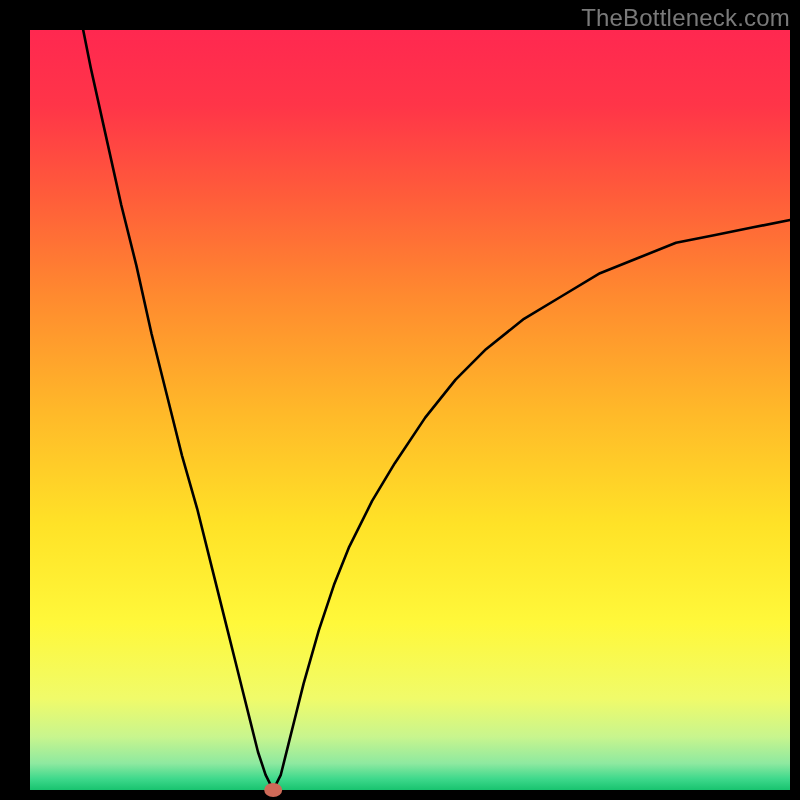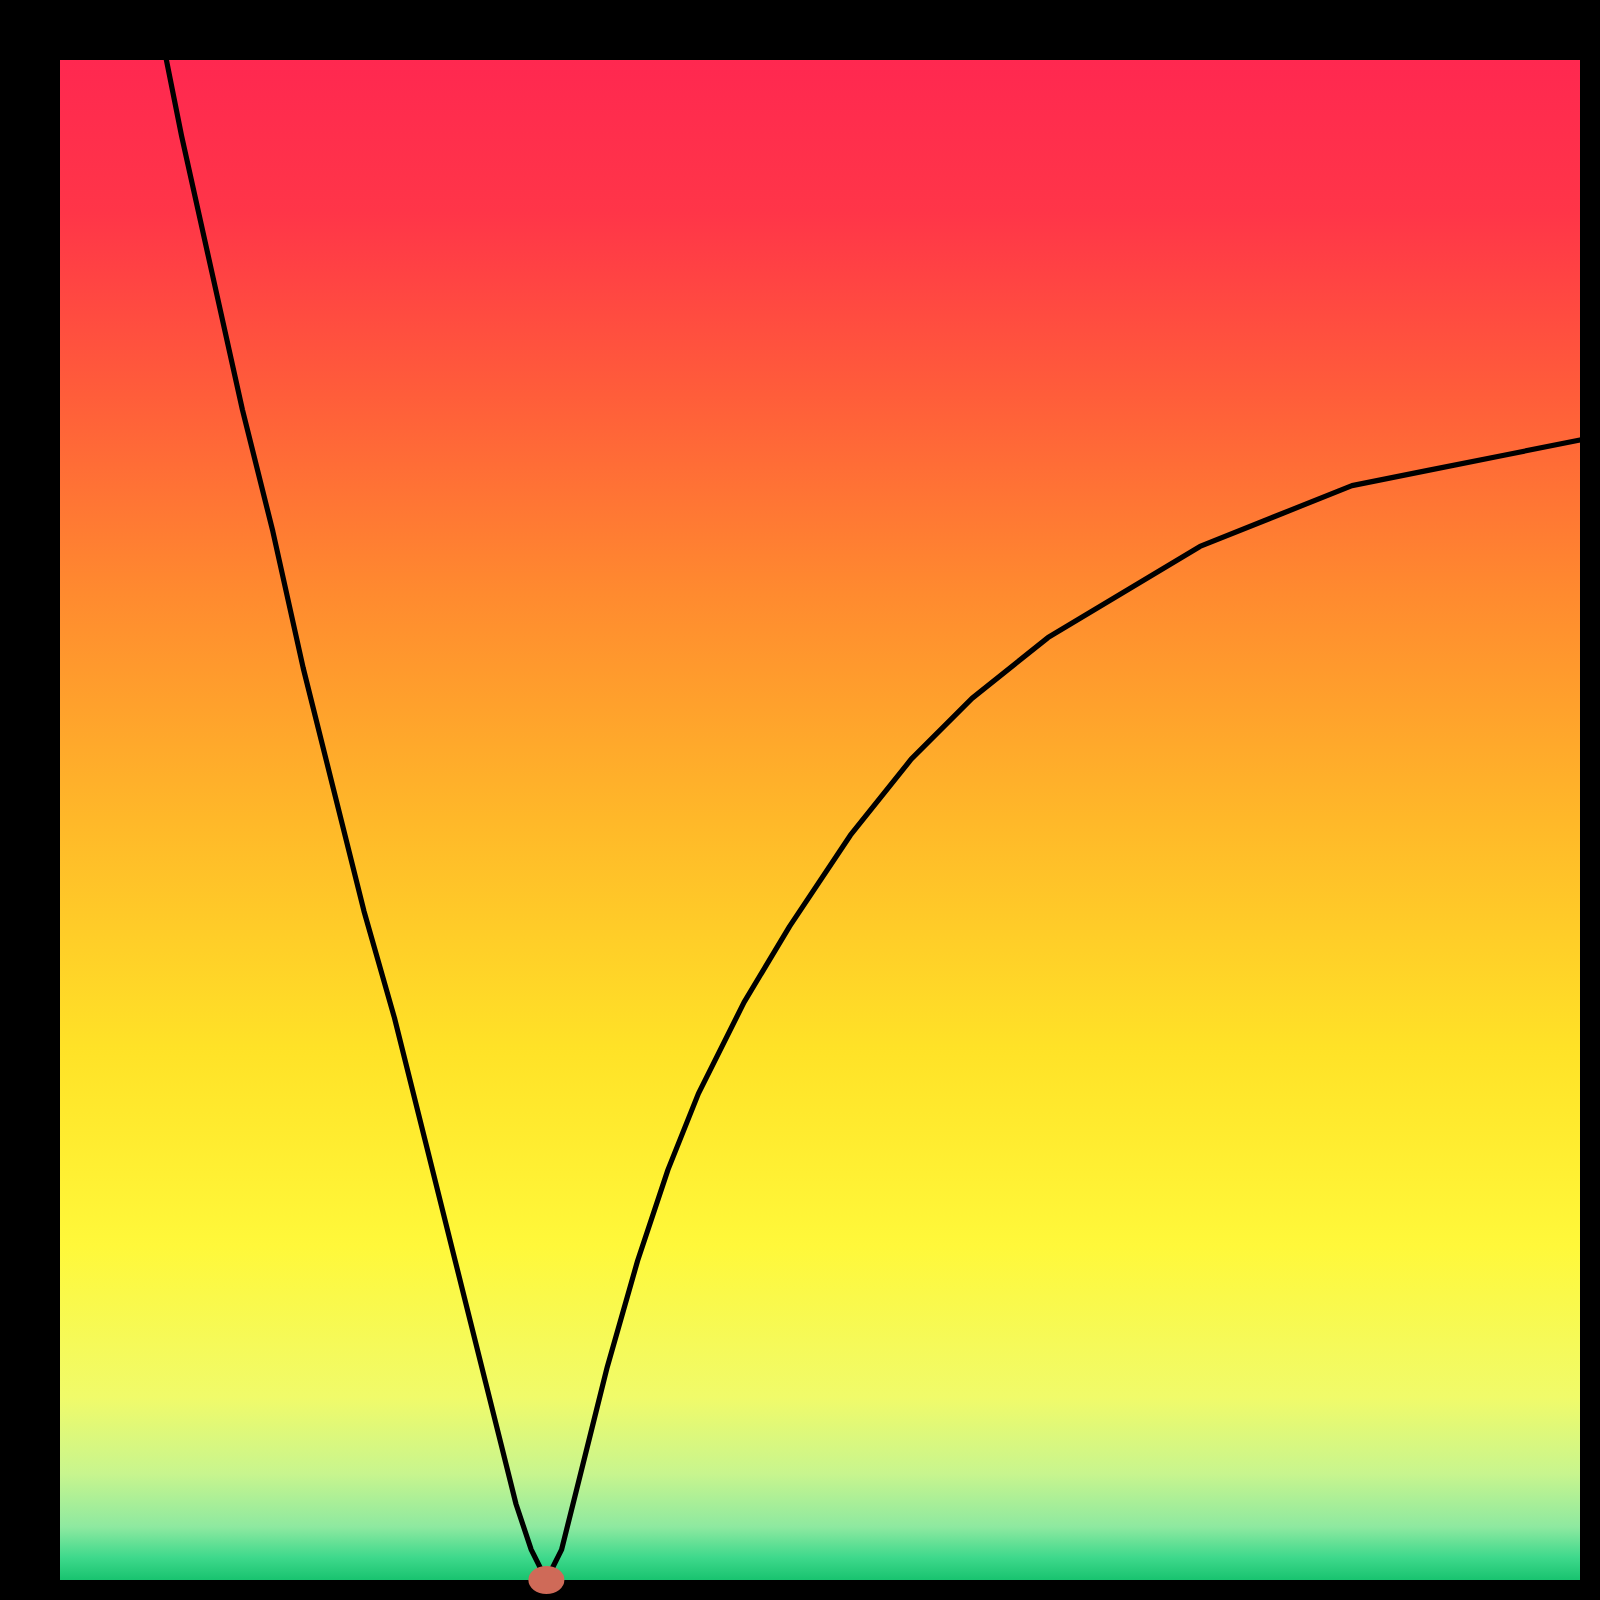--- a/index.html
+++ b/index.html
@@ -31,20 +31,21 @@
     position: absolute;
     inset: 0;
     width: 800px;
     height: 800px;
   }
 </style>
 </head>
 <body>
 
 <div class="stage">
+  <div class="watermark">TheBottleneck.com</div>
   <svg class="plot" viewBox="0 0 800 800">
     <defs>
       <linearGradient id="bg-grad" x1="0" y1="0" x2="0" y2="1">
           <stop offset="0.00%" stop-color="#ff2850"></stop>
           <stop offset="10.00%" stop-color="#ff3548"></stop>
           <stop offset="22.00%" stop-color="#ff5d3a"></stop>
           <stop offset="35.00%" stop-color="#ff8a2f"></stop>
           <stop offset="50.00%" stop-color="#ffb829"></stop>
           <stop offset="65.00%" stop-color="#ffe227"></stop>
           <stop offset="78.00%" stop-color="#fff83a"></stop>

